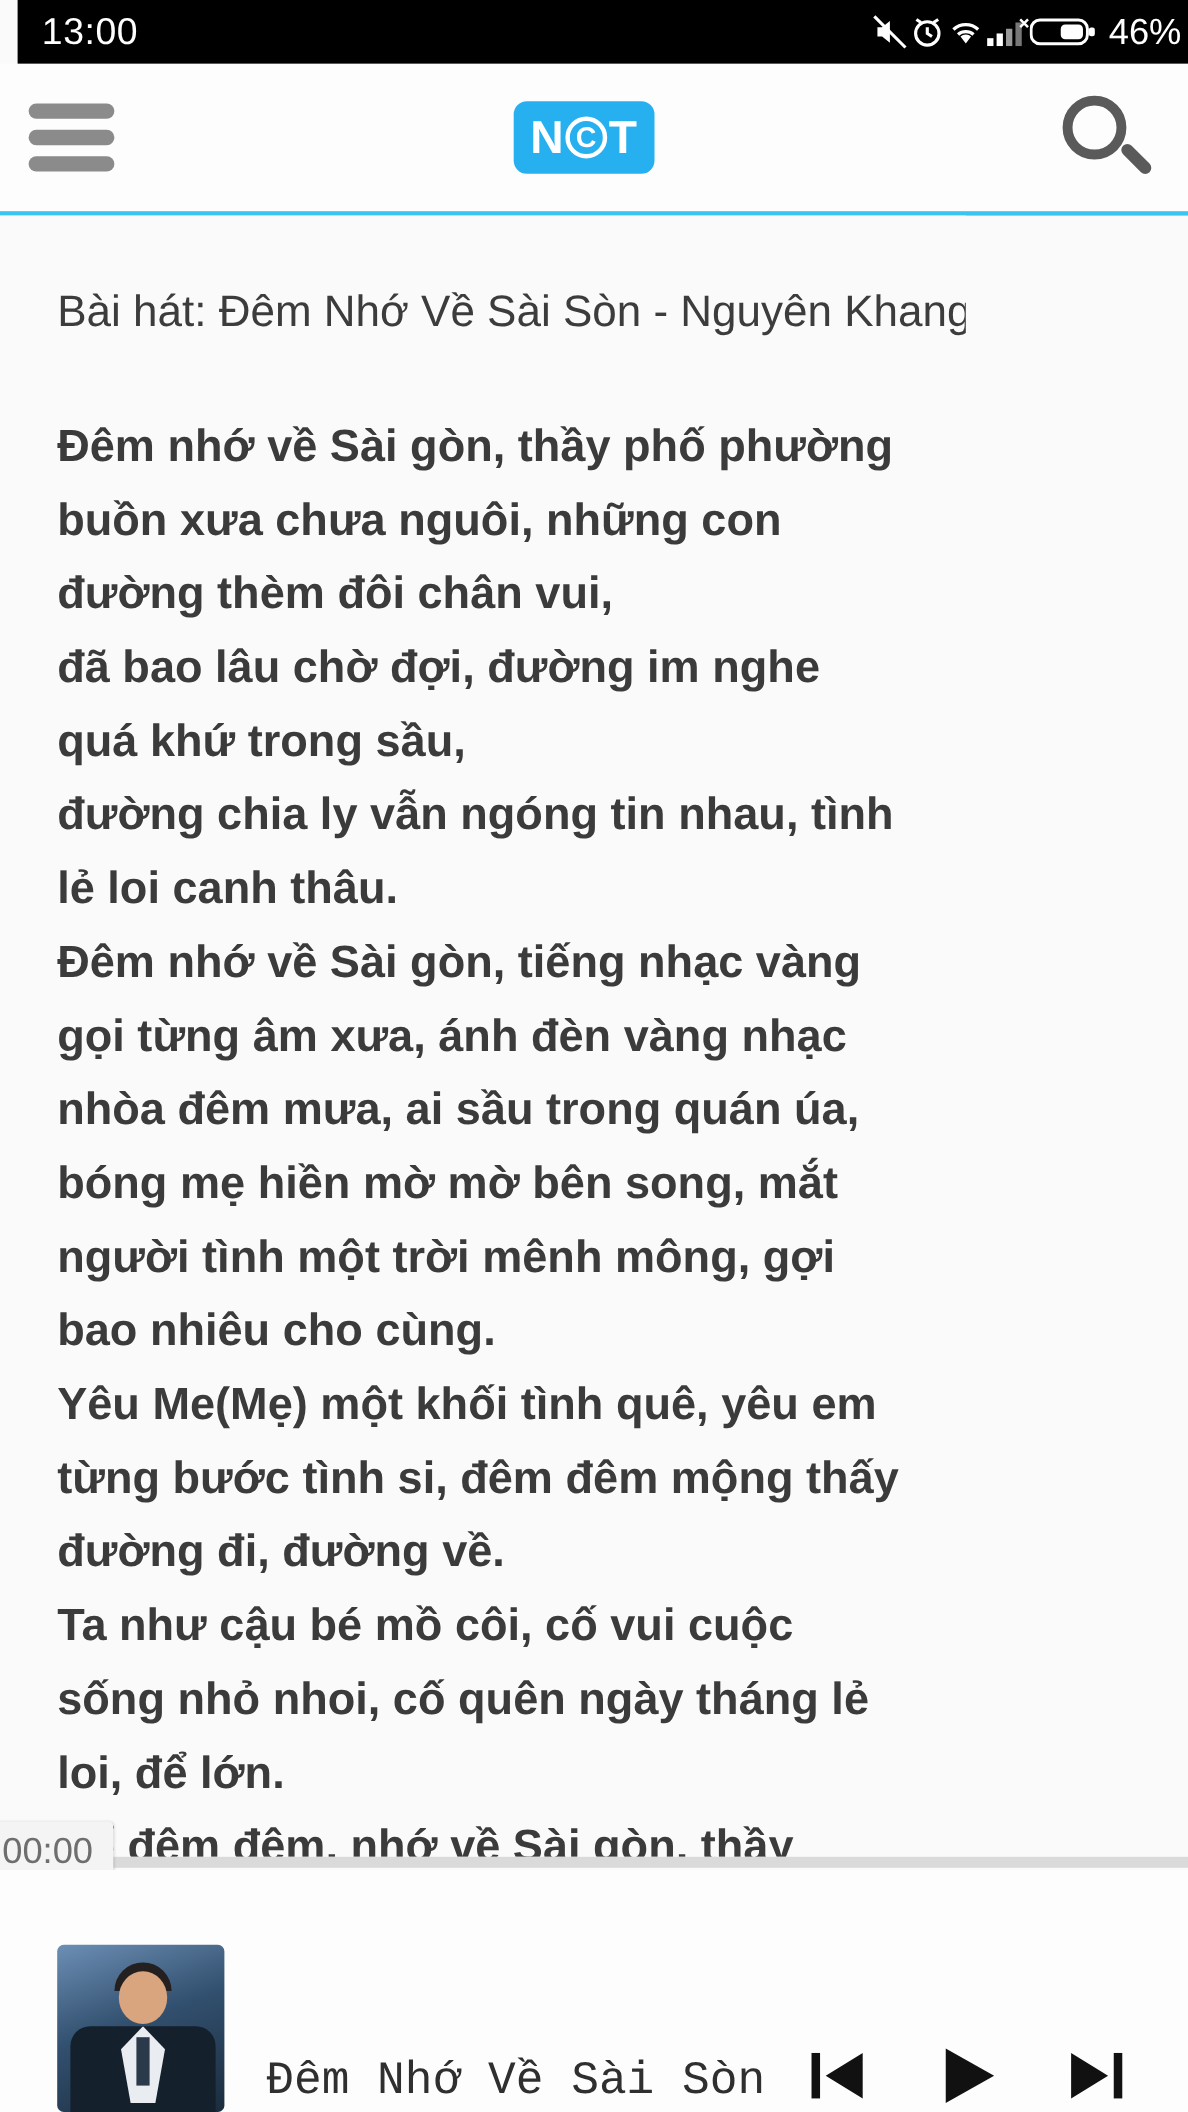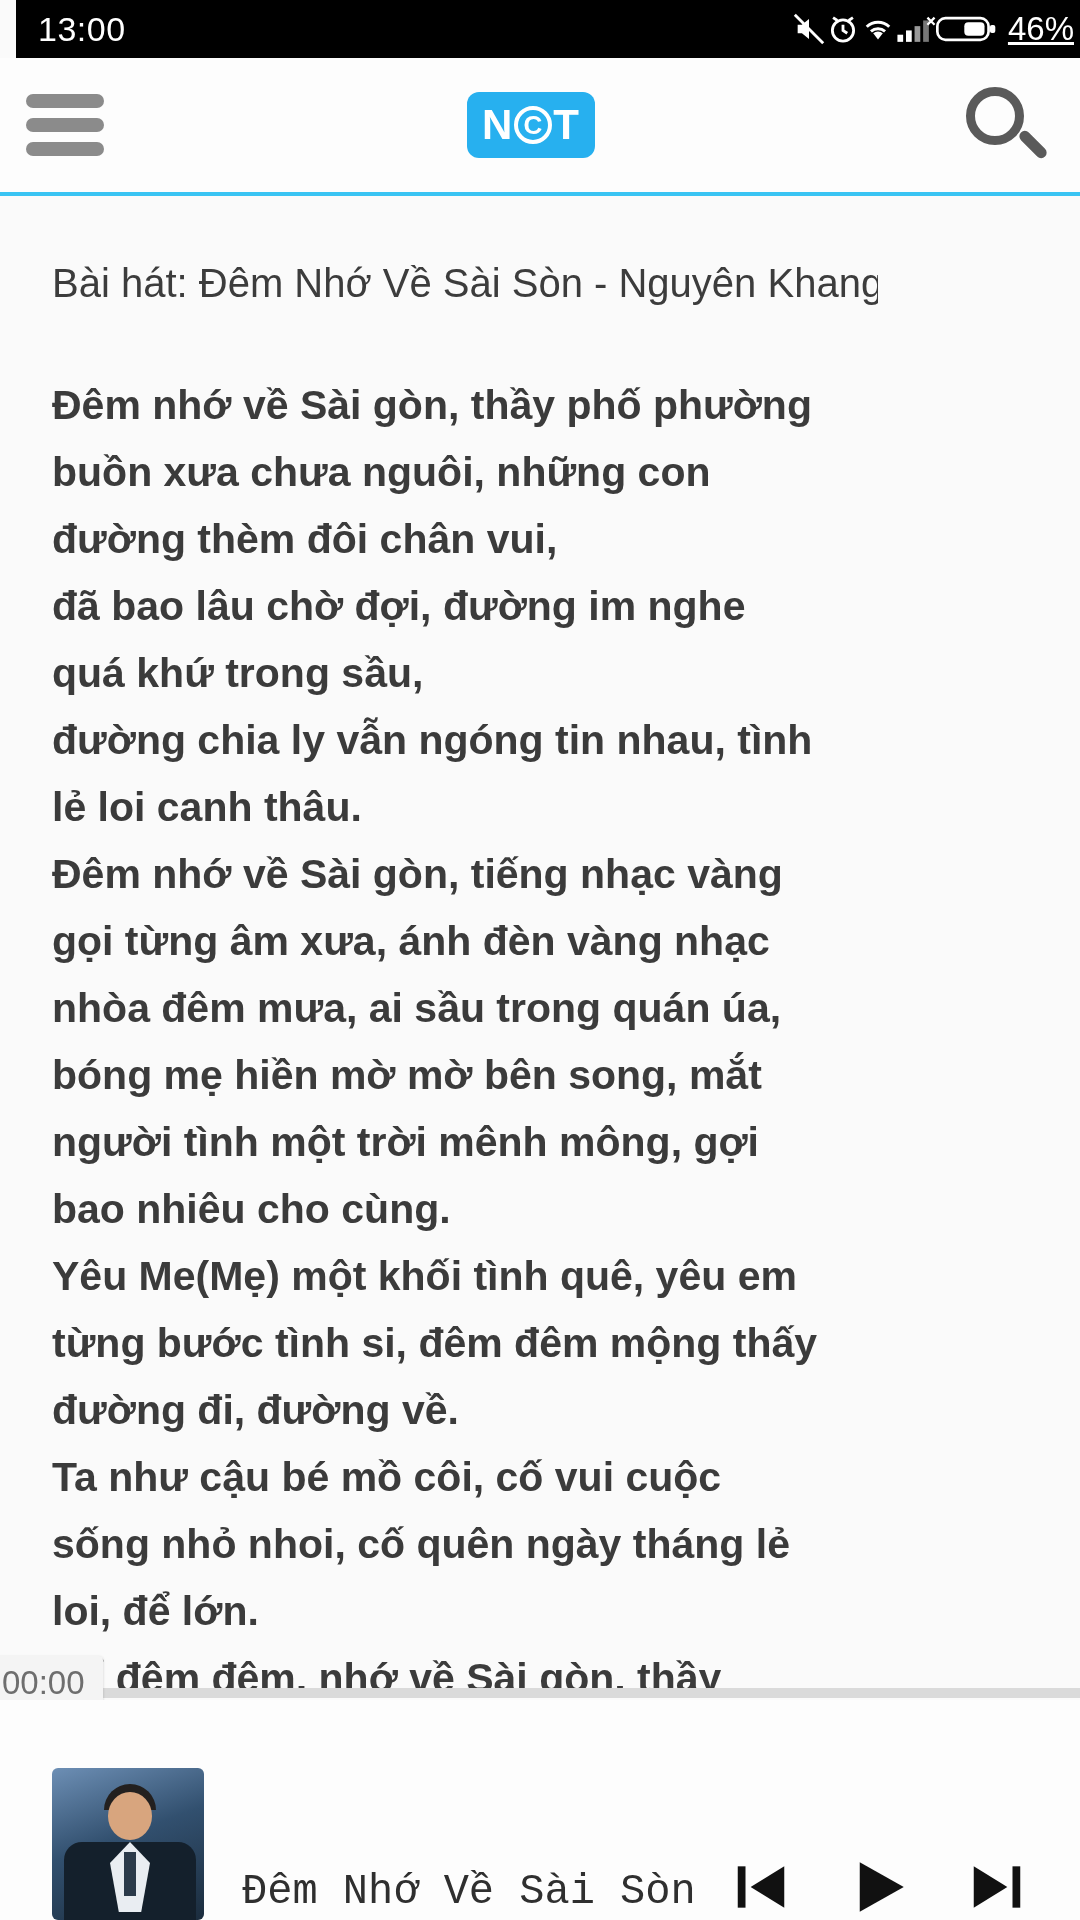--- a/index.html
+++ b/index.html
@@ -22,21 +22,21 @@
     background:#000; color:#fff;
     display:flex; align-items:center;
     padding:0 22px;
   }
   .statusbar .clock {
     font-size:34px; letter-spacing:0.5px;
     font-family:"Liberation Sans", sans-serif;
   }
   .statusbar .spacer { flex:1; }
   .statusbar .icons {
-    display:flex; align-items:center; gap:0;text-decoration:underline;
+    display:flex; align-items:center; gap:0;
   }
   .statusbar .battery-pct {
     font-size:33px; margin-left:10px;
   }
   .sicon { display:block; }
 
   
   .appbar {
     position:absolute; top:58px; left:0;
     width:1080px; height:134px;

